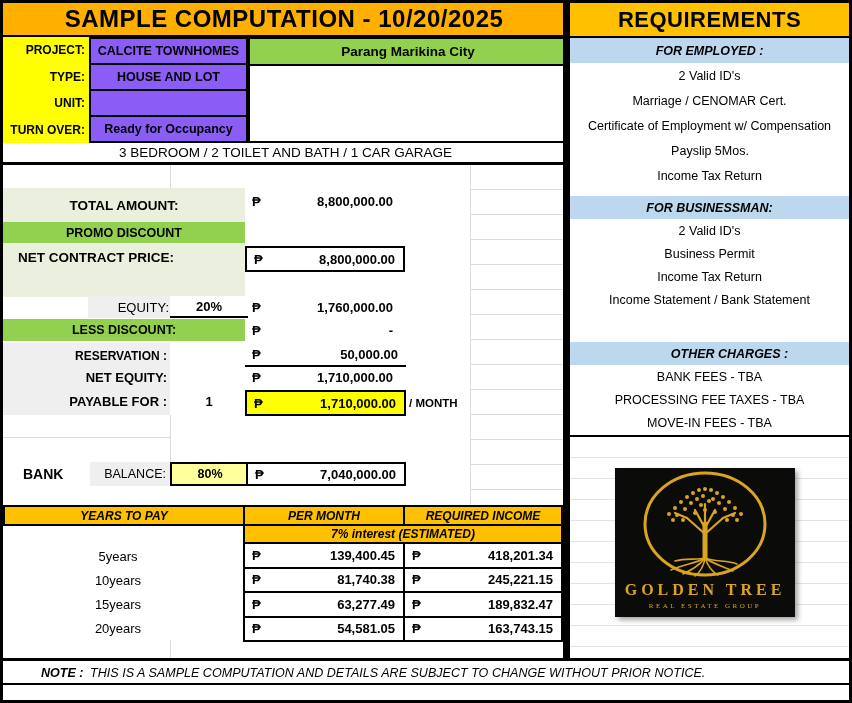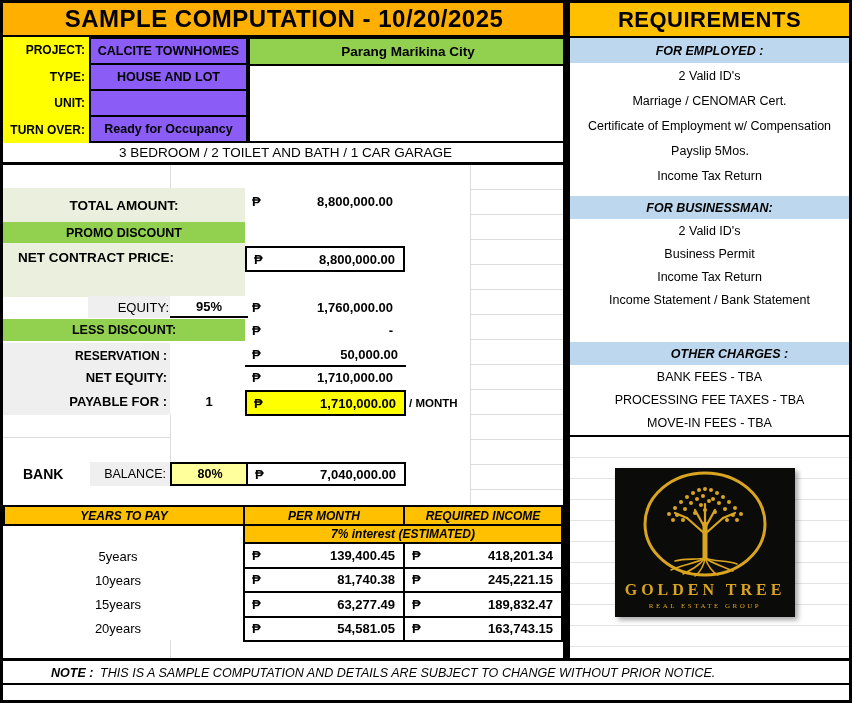--- a/index.html
+++ b/index.html
@@ -57,21 +57,21 @@
   .pct80{left:167px;top:459px;width:78px;height:24px;border:2px solid #000;border-right:none;
          background:var(--pale_yellow);font-weight:700;font-size:12.5px;}
   
   .th{background:var(--gold);border:2px solid #000;font-weight:700;font-style:italic;font-size:12px;}
   .tcol{border:2px solid #000;display:flex;flex-direction:column;background:#fff;}
   .tcol .money{flex:1;border-bottom:2px solid #000;}
   .tcol .money:last-child{border-bottom:none;}
   .yearlab{font-size:13px;font-weight:500;}
   
   .note{left:0;top:655px;width:846px;height:27px;border-top:3px solid #000;border-bottom:2px solid #000;
-        display:flex;align-items:center;padding-left:48px;font-size:13.5px;font-style:italic;white-space:nowrap;}
+        display:flex;align-items:center;padding-left:38px;font-size:13.5px;font-style:italic;white-space:nowrap;}
   .note .cond{transform:scaleX(.93);transform-origin:left center;display:flex;gap:7px;}
   
   .divider{left:560px;top:0;width:7px;height:655px;background:#000;}
   .hdr-right{left:567px;top:0;width:279px;height:35px;background:var(--gold);
              font-size:22px;letter-spacing:.5px;border-bottom:2px solid #000;}
   .bluebar{background:var(--light_blue);font-weight:700;font-style:italic;font-size:12.5px;}
   .reqitem{font-size:12.5px;}
   .req-bottom{left:567px;top:432px;width:279px;height:2px;background:#000;}
   .rgrid{left:567px;top:434px;width:279px;height:221px;
          background:repeating-linear-gradient(to bottom,transparent 0 20px,#e3e3e3 20px 21px);}
@@ -126,21 +126,21 @@
   <div class="abs money" style="left:242px;top:187px;width:156px;height:22px;">
     <span class="cur">₱</span>
     <span>8,800,000.00</span>
   </div>
   <div class="abs money ncp-box">
     <span class="cur">₱</span>
     <span>8,800,000.00</span>
   </div>
 
   <div class="abs rc graybar" style="left:85px;top:293px;width:85px;height:22px;padding-right:4px;font-size:13px;">EQUITY:</div>
-  <div class="abs cc b ul2" style="left:167px;top:293px;width:78px;height:22px;font-size:13px;background:#fff;">95%</div>
+  <div class="abs cc b ul2" style="left:167px;top:293px;width:78px;height:22px;font-size:13px;background:#fff;">20%</div>
   <div class="abs money" style="left:242px;top:293px;width:156px;height:22px;">
     <span class="cur">₱</span>
     <span>1,760,000.00</span>
   </div>
 
   <div class="abs cc b greenbar" style="left:0;top:316px;width:242px;height:22px;font-size:12.5px;">LESS DISCOUNT:</div>
   <div class="abs money" style="left:242px;top:316px;width:156px;height:22px;">
     <span class="cur">₱</span>
     <span>-</span>
   </div>

